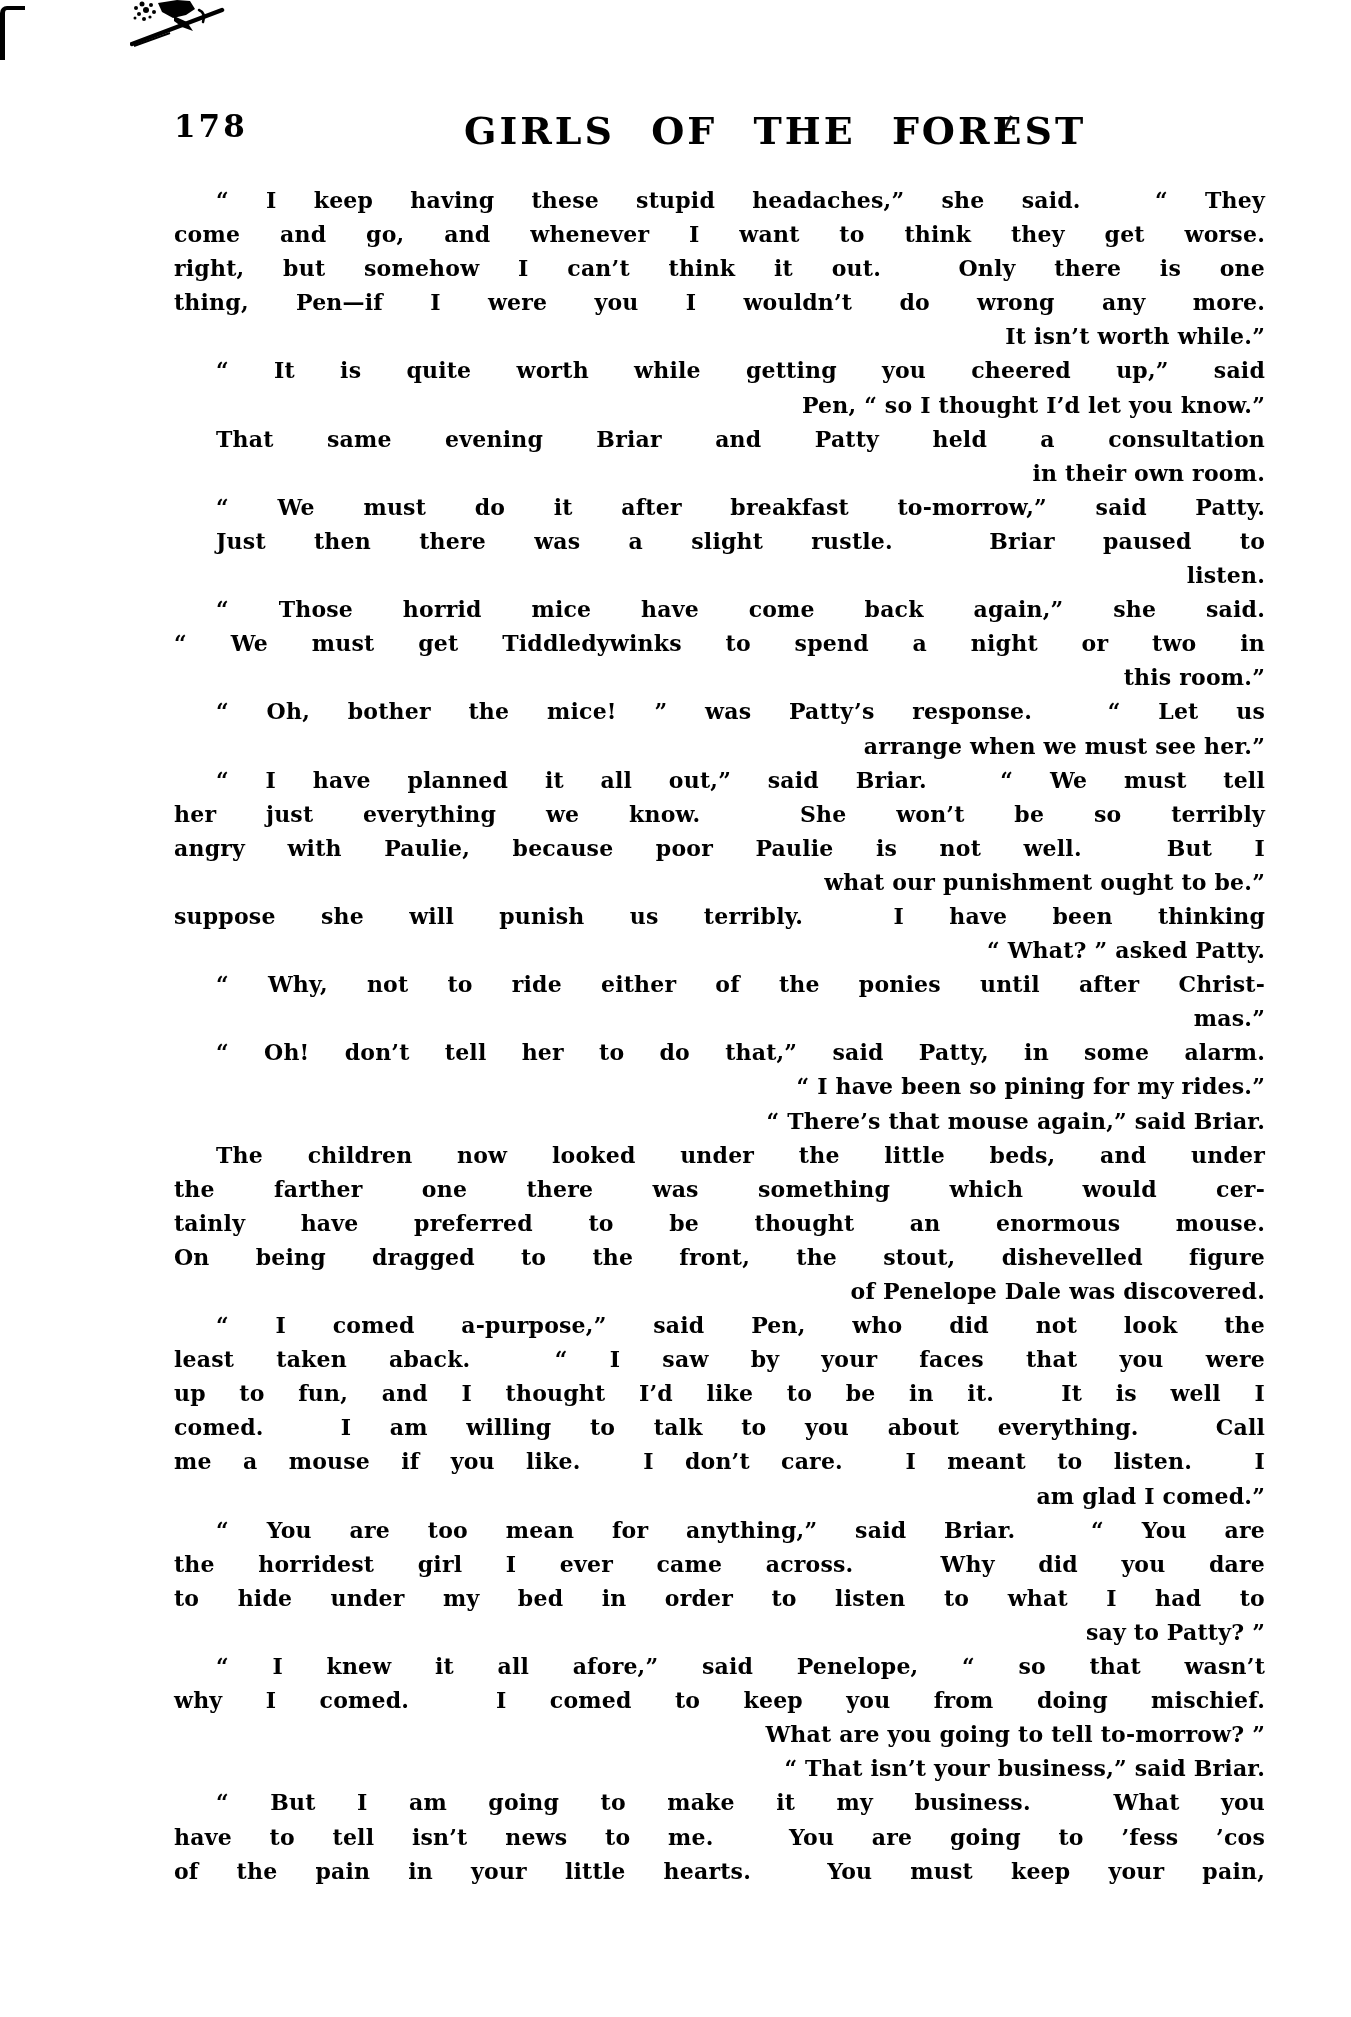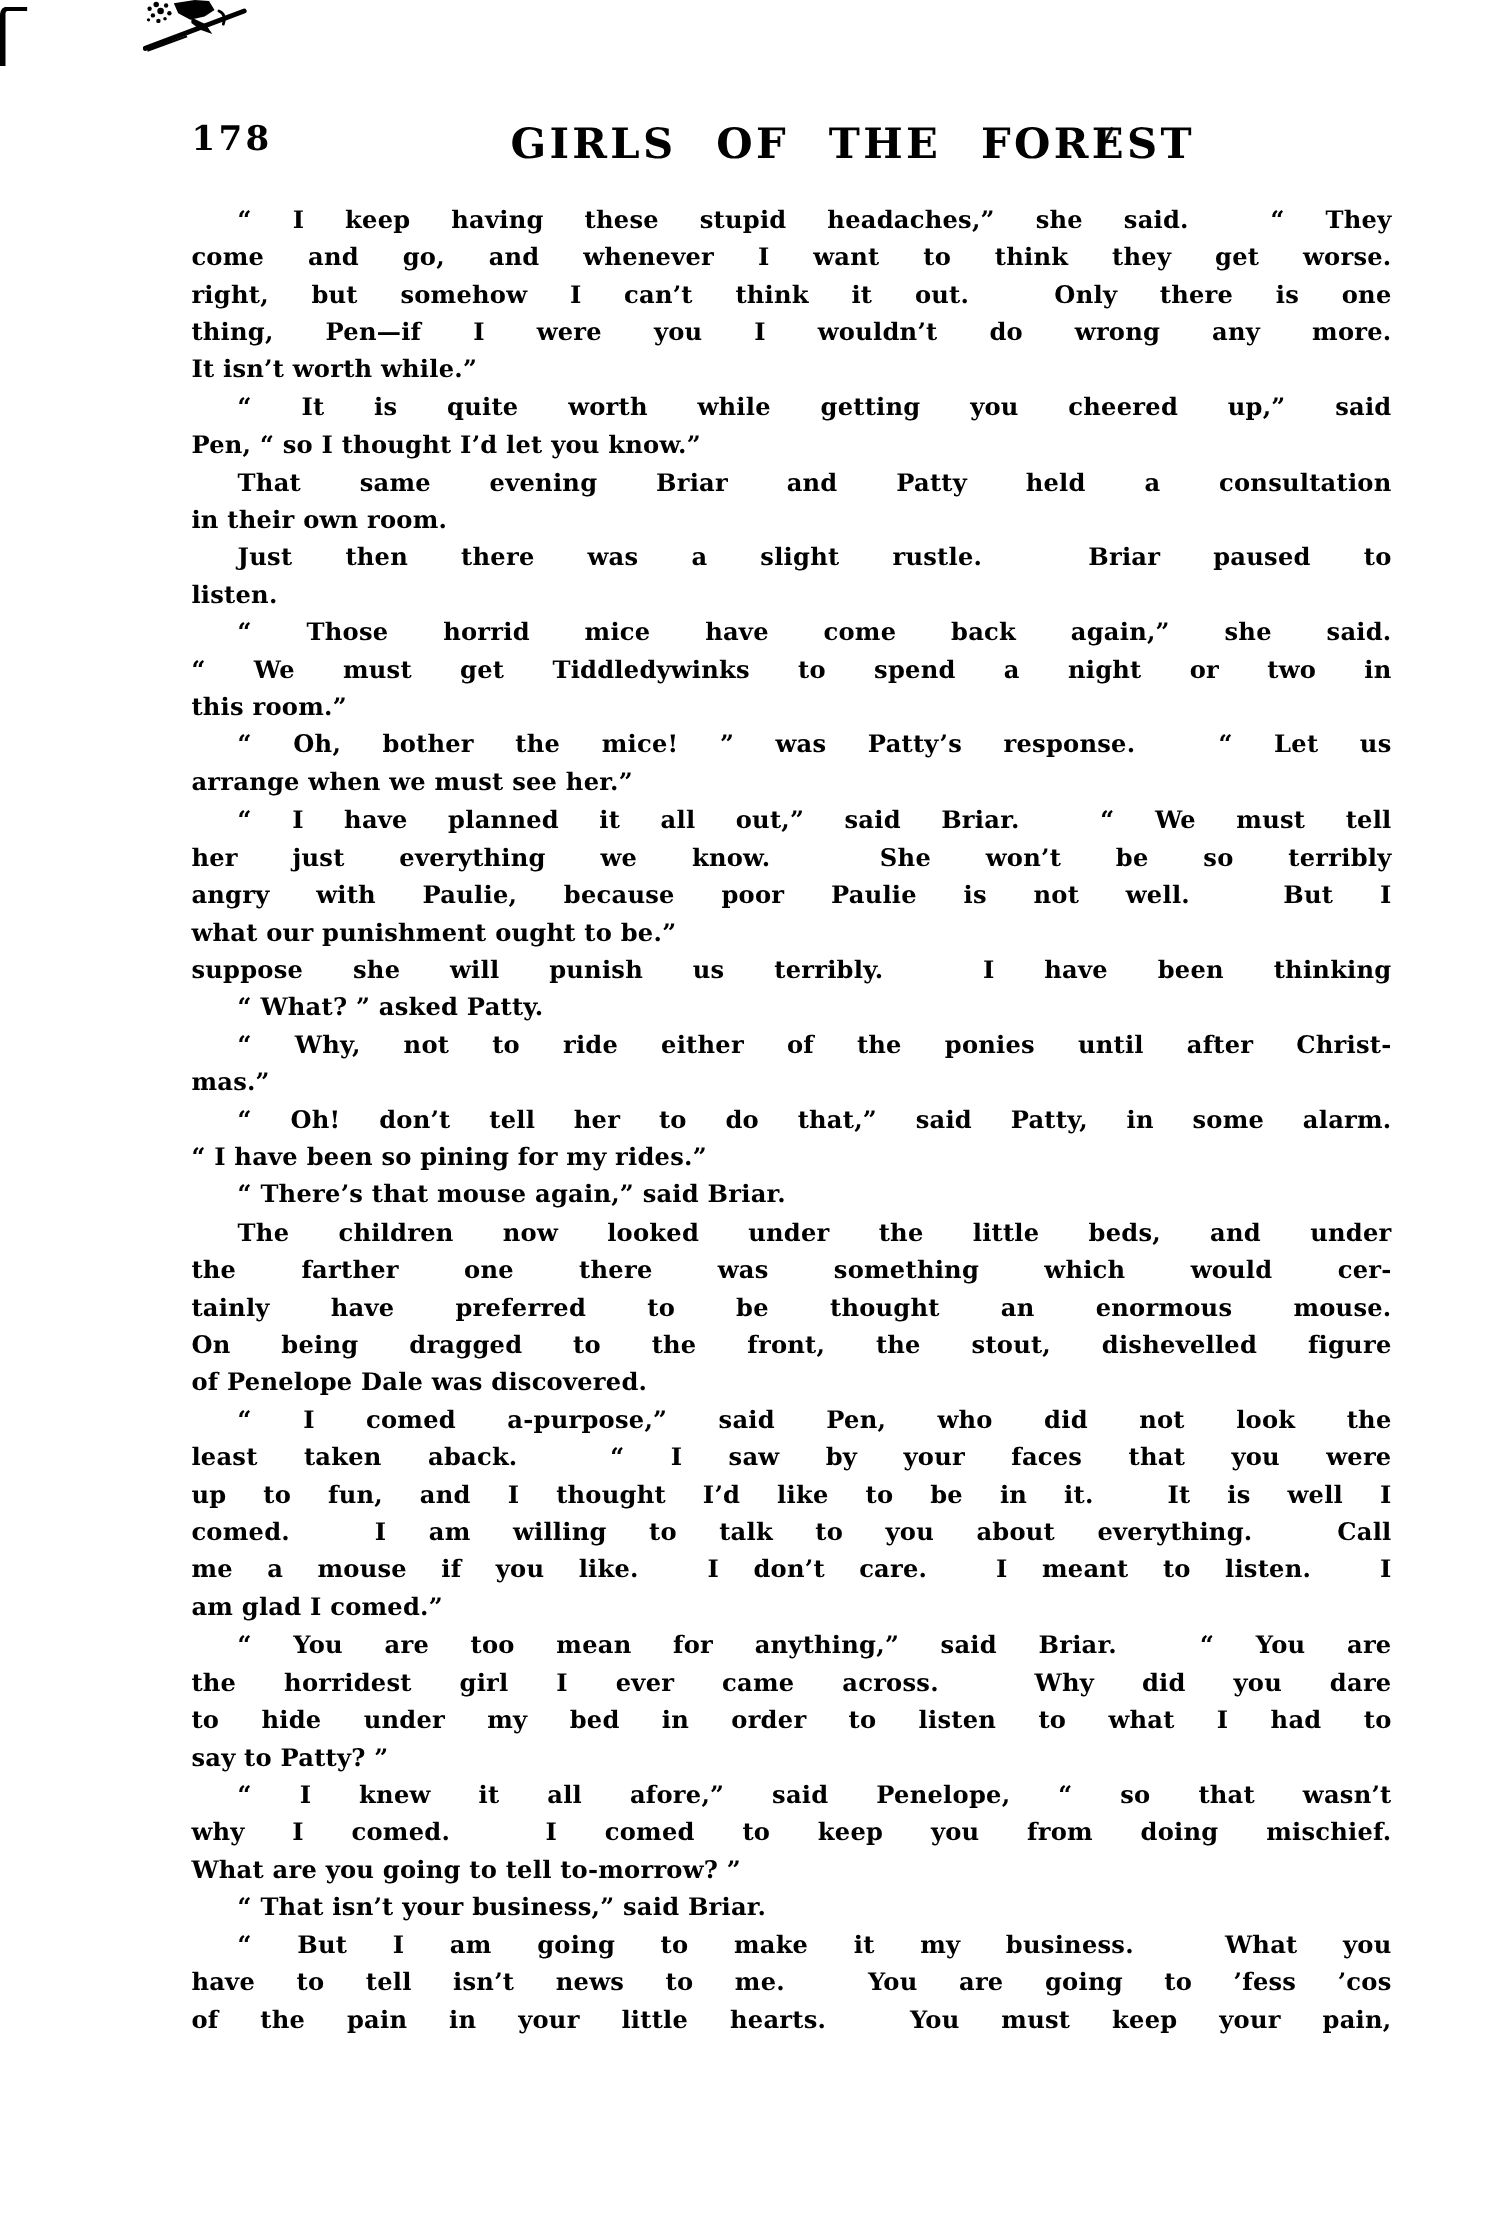--- a/index.html
+++ b/index.html
@@ -65,21 +65,21 @@
     left: 174px; top: 183px;
     width: 1091px;
     font-size: 22px;
     font-weight: bold;
     letter-spacing: 0.2px;
   }
   .line {
     line-height: 34.1px;
     height: 34.1px;
     white-space: pre-wrap;
-    text-align: left;
+    text-align: right;
   }
   .line.fill {
     text-align: justify;
     text-align-last: justify;
   }
   .line.indent {
     text-indent: 42px;
   }
 </style>
 </head>
@@ -118,20 +118,21 @@
   <div class="body">
       <div class="line indent fill">“ I keep having these stupid headaches,” she said.  “ They</div>
       <div class="line fill">come and go, and whenever I want to think they get worse.</div>
       <div class="line fill">right, but somehow I can’t think it out.  Only there is one</div>
       <div class="line fill">thing, Pen—if I were you I wouldn’t do wrong any more.</div>
       <div class="line">It isn’t worth while.”</div>
       <div class="line indent fill">“ It is quite worth while getting you cheered up,” said</div>
       <div class="line">Pen, “ so I thought I’d let you know.”</div>
       <div class="line indent fill">That same evening Briar and Patty held a consultation</div>
       <div class="line">in their own room.</div>
+      <div class="line indent fill">“ We must do it after breakfast to-morrow,” said Patty.</div>
       <div class="line indent fill">Just then there was a slight rustle.  Briar paused to</div>
       <div class="line">listen.</div>
       <div class="line indent fill">“ Those horrid mice have come back again,” she said.</div>
       <div class="line fill">“ We must get Tiddledywinks to spend a night or two in</div>
       <div class="line">this room.”</div>
       <div class="line indent fill">“ Oh, bother the mice! ” was Patty’s response.  “ Let us</div>
       <div class="line">arrange when we must see her.”</div>
       <div class="line indent fill">“ I have planned it all out,” said Briar.  “ We must tell</div>
       <div class="line fill">her just everything we know.  She won’t be so terribly</div>
       <div class="line fill">angry with Paulie, because poor Paulie is not well.  But I</div>

